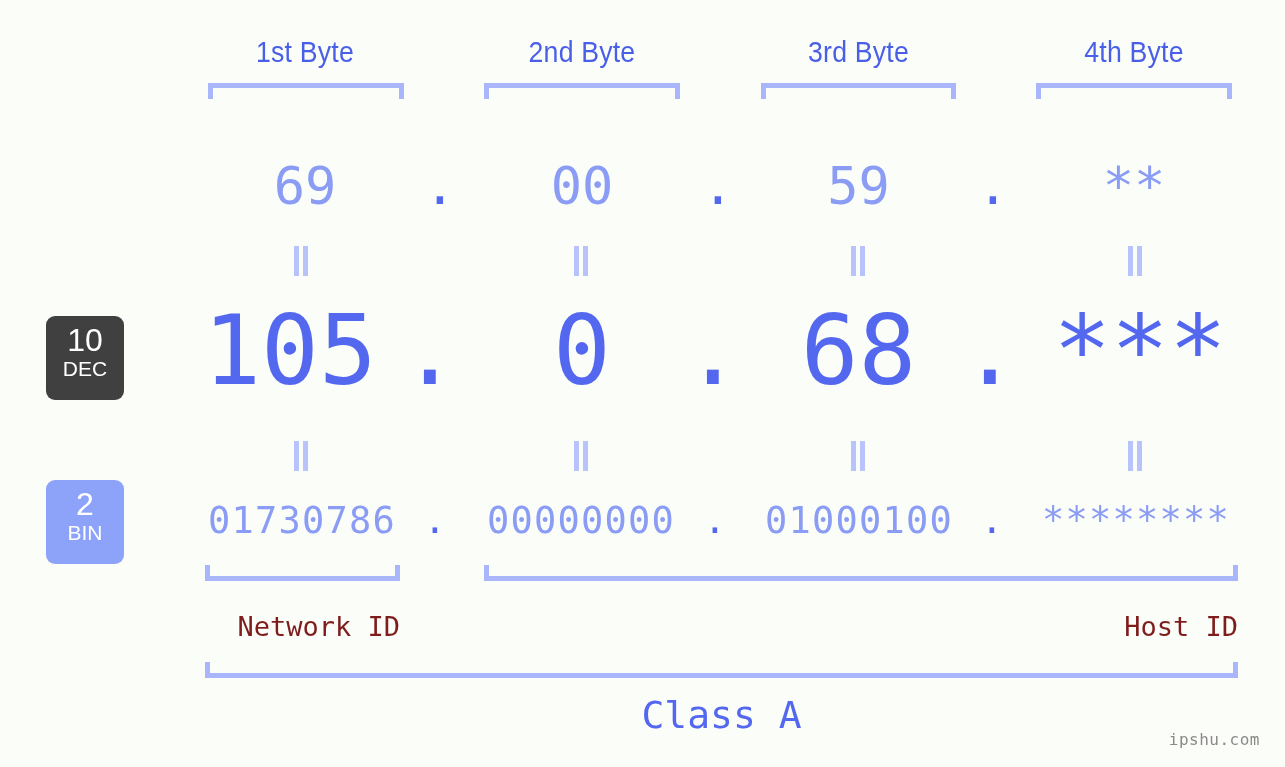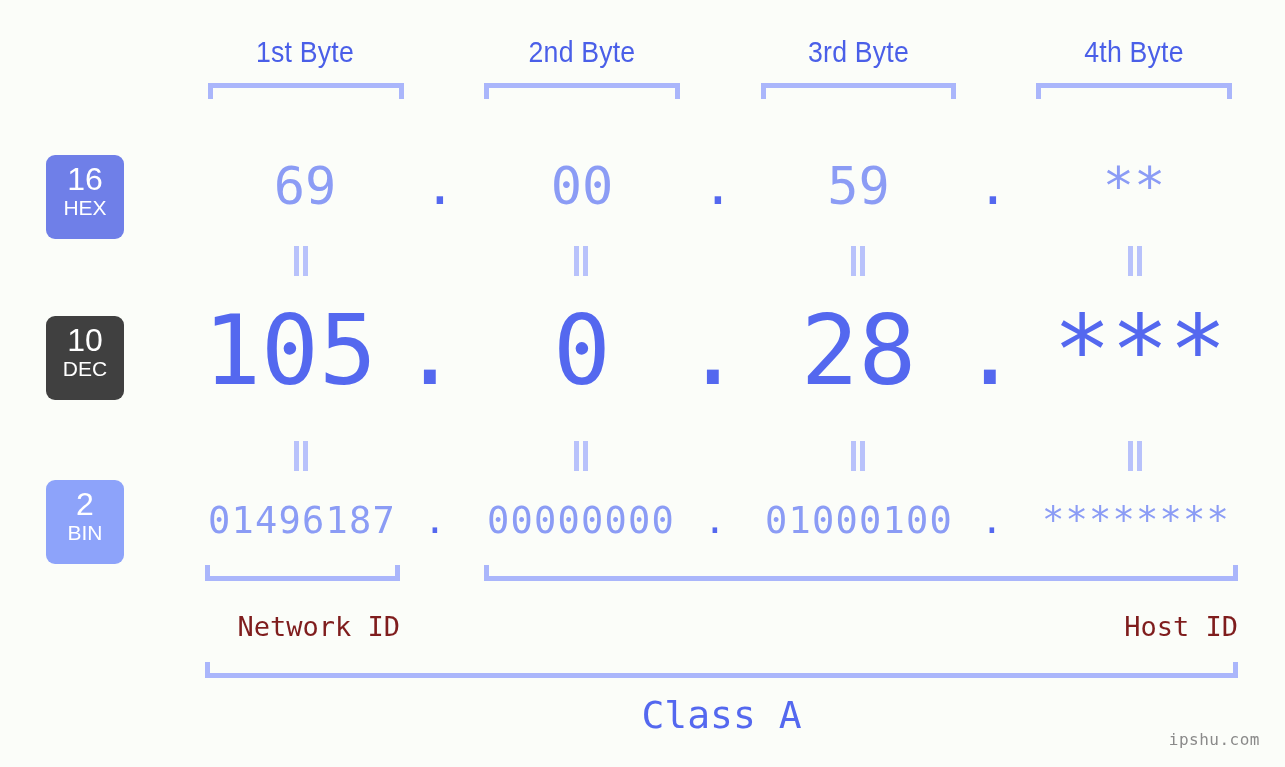--- a/index.html
+++ b/index.html
@@ -208,24 +208,20 @@
   <div class="byte-header" style="left:205px; width:200px;">1st Byte</div>
   <div class="byte-header" style="left:483px; width:198px;">2nd Byte</div>
   <div class="byte-header" style="left:760px; width:197px;">3rd Byte</div>
   <div class="byte-header" style="left:1034px; width:200px;">4th Byte</div>
 
   <div class="bracket-down" style="left:208px; top:83px; width:196px;"></div>
   <div class="bracket-down" style="left:484px; top:83px; width:196px;"></div>
   <div class="bracket-down" style="left:761px; top:83px; width:195px;"></div>
   <div class="bracket-down" style="left:1036px; top:83px; width:196px;"></div>
 
-  <div class="badge" id="badge-hex">
-    <span class="num">16</span>
-    <span class="abbr">HEX</span>
-  </div>
   <div class="badge" id="badge-dec">
     <span class="num">10</span>
     <span class="abbr">DEC</span>
   </div>
   <div class="badge" id="badge-bin">
     <span class="num">2</span>
     <span class="abbr">BIN</span>
   </div>
 
   <div class="row-hex">
@@ -253,21 +249,21 @@
   <div class="eq-sep" style="left:1126px; top:246px;">
     <i class="a"></i>
       <i class="b"></i>
   </div>
 
   <div class="row-dec">
     <div class="value-cell" style="left:190px; width:200px;">105</div>
     <div class="dot" style="left:390px; width:80px;">.</div>
     <div class="value-cell" style="left:483px; width:198px;">0</div>
     <div class="dot" style="left:673px; width:80px;">.</div>
-    <div class="value-cell" style="left:760px; width:197px;">28</div>
+    <div class="value-cell" style="left:760px; width:197px;">68</div>
     <div class="dot" style="left:950px; width:80px;">.</div>
     <div class="value-cell" style="left:1040px; width:200px;">***</div>
   </div>
 
   <div class="eq-sep" style="left:292px; top:441px;">
     <i class="a"></i>
       <i class="b"></i>
   </div>
   <div class="eq-sep" style="left:572px; top:441px;">
     <i class="a"></i>
@@ -276,21 +272,21 @@
   <div class="eq-sep" style="left:849px; top:441px;">
     <i class="a"></i>
       <i class="b"></i>
   </div>
   <div class="eq-sep" style="left:1126px; top:441px;">
     <i class="a"></i>
       <i class="b"></i>
   </div>
 
   <div class="row-bin">
-    <div class="value-cell" style="left:200px; width:204px;">01496187</div>
+    <div class="value-cell" style="left:200px; width:204px;">01730786</div>
     <div class="dot" style="left:400px; width:70px;">.</div>
     <div class="value-cell" style="left:479px; width:204px;">00000000</div>
     <div class="dot" style="left:680px; width:70px;">.</div>
     <div class="value-cell" style="left:757px; width:204px;">01000100</div>
     <div class="dot" style="left:957px; width:70px;">.</div>
     <div class="value-cell" style="left:1034px; width:204px;">********</div>
   </div>
 
   <div class="bracket-up" style="left:205px; top:565px; width:195px;"></div>
   <div class="bracket-up" style="left:484px; top:565px; width:754px;"></div>

